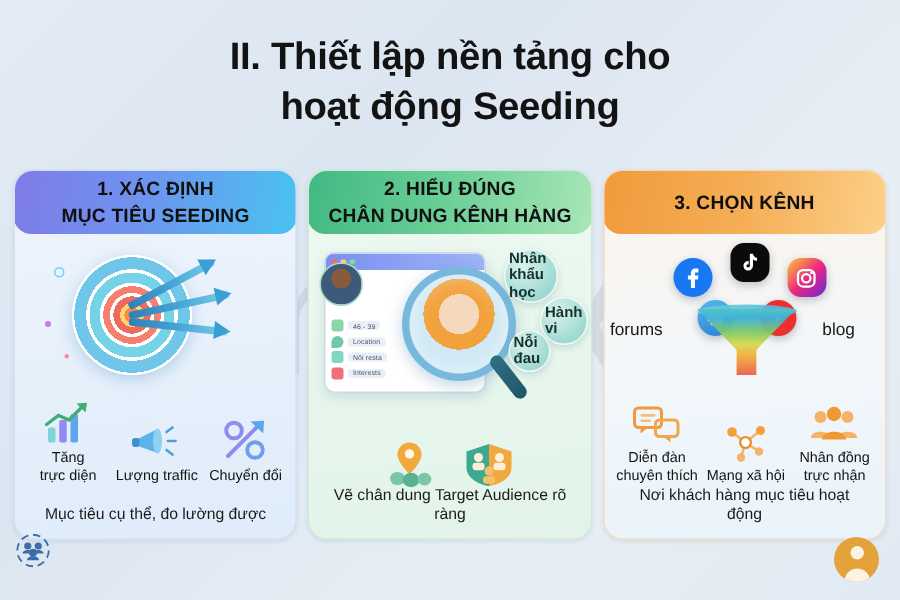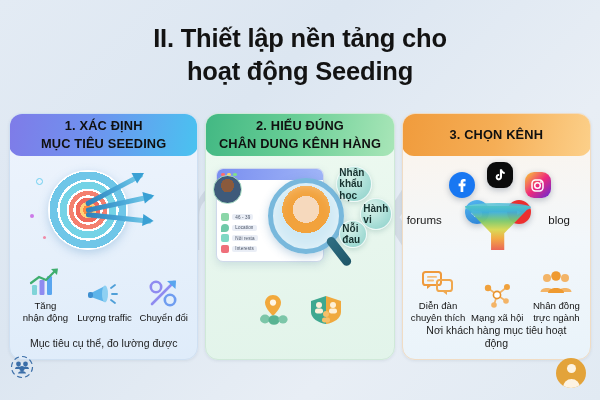--- a/index.html
+++ b/index.html
@@ -370,21 +370,21 @@
             <svg class="ico" width="34" height="30" viewBox="0 0 34 30">
               <rect x="4" y="18" width="5" height="10" rx="1.2" fill="#7fd4d8"></rect>
               <rect x="11.5" y="13" width="5" height="15" rx="1.2" fill="#8f8bf0"></rect>
               <rect x="19" y="9" width="5" height="19" rx="1.2" fill="#5aa6ef"></rect>
               <path d="M3 16 L11 10 L18 13 L28 3" stroke="#3fae6e" stroke-width="2.2" fill="none" stroke-linecap="round"></path>
               <path d="M23 2 L30 1.5 L29 8 Z" fill="#3fae6e"></path>
             </svg>
           </div>
           <div class="trio-label">
             <span>Tăng</span><br>
-            <span>nhận động</span>
+            <span>trực diện</span>
           </div>
         </div>
 
         <div class="trio-item">
           <div class="trio-glyph">
             <svg class="ico" width="36" height="28" viewBox="0 0 36 28">
               <path d="M4 12 L18 5 L18 21 L4 16 Z" fill="#5db4ea"></path>
               <rect x="1" y="11" width="5" height="6" rx="2" fill="#3e8fd0"></rect>
               <ellipse cx="18" cy="13" rx="3" ry="8.4" fill="#8ed0f2"></ellipse>
               <path d="M24 7 L28 4 M25 13 L30 13 M24 19 L28 22" stroke="#4f9fd8" stroke-width="1.8" stroke-linecap="round"></path>
@@ -476,20 +476,21 @@
               <rect x="7" y="15.5" width="8" height="5" rx="2.2" fill="#fdf0d8"></rect>
               <circle cx="25" cy="12" r="3" fill="#fdf0d8"></circle>
               <rect x="21" y="15.5" width="8" height="5" rx="2.2" fill="#fdf0d8"></rect>
               <circle cx="18" cy="21" r="3" fill="#f5c06a"></circle>
               <rect x="14" y="24.5" width="8" height="5" rx="2.2" fill="#f5c06a"></rect>
             </svg>
           </div>
         </div>
       </div>
 
+      <div class="card-caption">Vẽ chân dung Target Audience rõ ràng</div>
     </div>
   </div>
 
   <div class="card card-3">
     <div class="card-head head-3">
       <div>3. CHỌN KÊNH</div>
     </div>
     <div class="card-body">
 
       <div class="hero3">
@@ -567,21 +568,21 @@
               <circle cx="9" cy="9" r="4" fill="#f3b467"></circle>
               <path d="M2.5 23 C2.5 17.5 15.5 17.5 15.5 23 Z" fill="#f3b467"></path>
               <circle cx="27" cy="9" r="4" fill="#f3b467"></circle>
               <path d="M20.5 23 C20.5 17.5 33.5 17.5 33.5 23 Z" fill="#f3b467"></path>
               <circle cx="18" cy="7" r="4.8" fill="#ef9a30"></circle>
               <path d="M10 24 C10 17.2 26 17.2 26 24 Z" fill="#ef9a30"></path>
             </svg>
           </div>
           <div class="trio-label">
             <span>Nhân đồng</span><br>
-            <span>trực ngành</span>
+            <span>trực nhận</span>
           </div>
         </div>
       </div>
 
       <div class="card-caption">Nơi khách hàng mục tiêu hoạt động</div>
     </div>
   </div>
 </div>
 
 <div class="badge-target">

